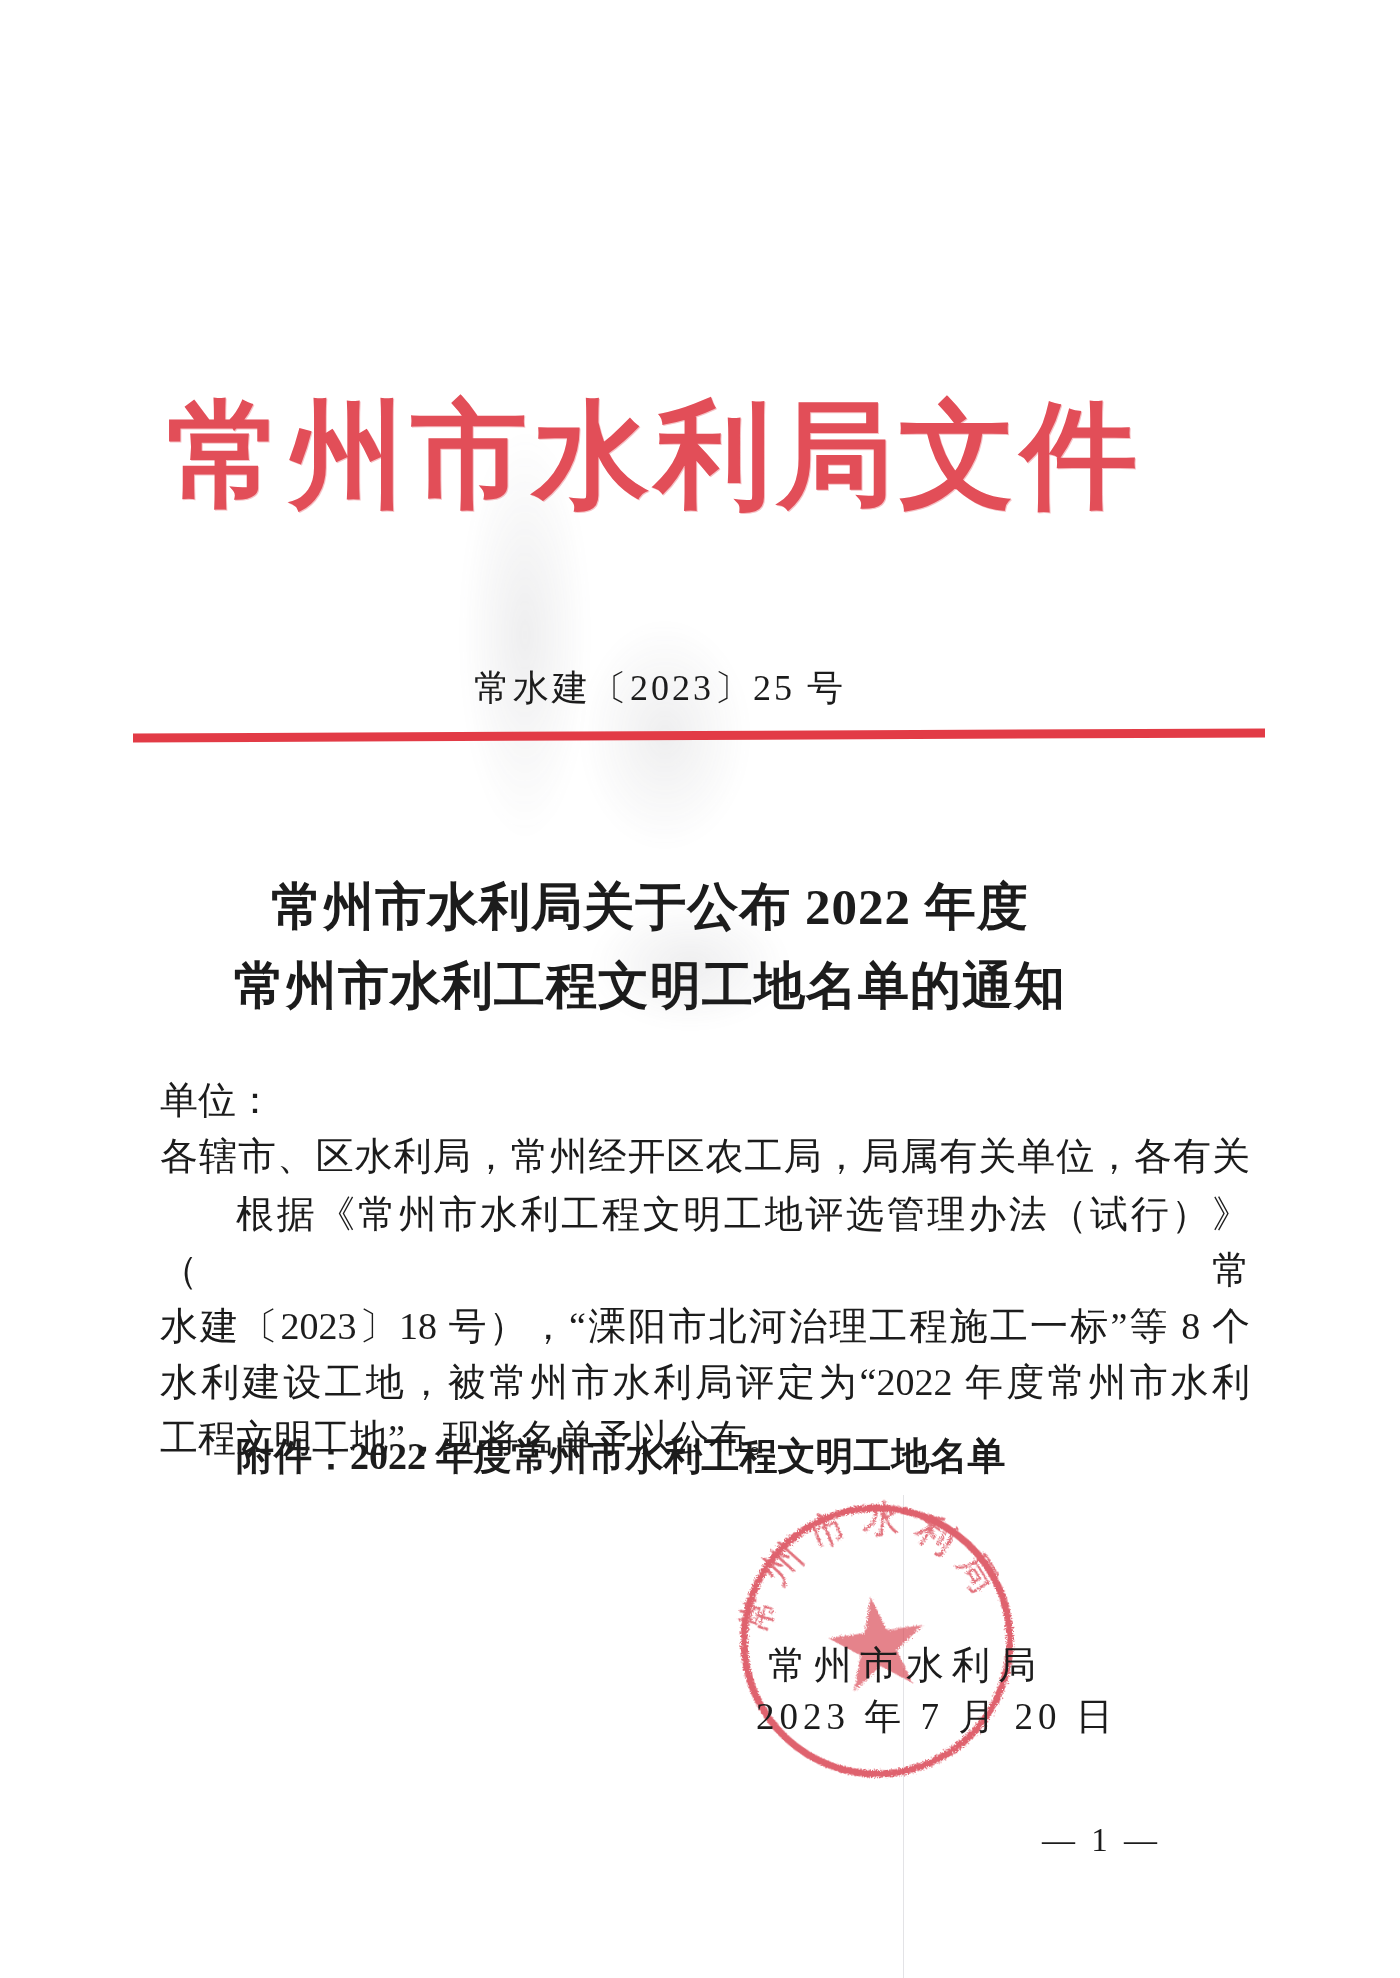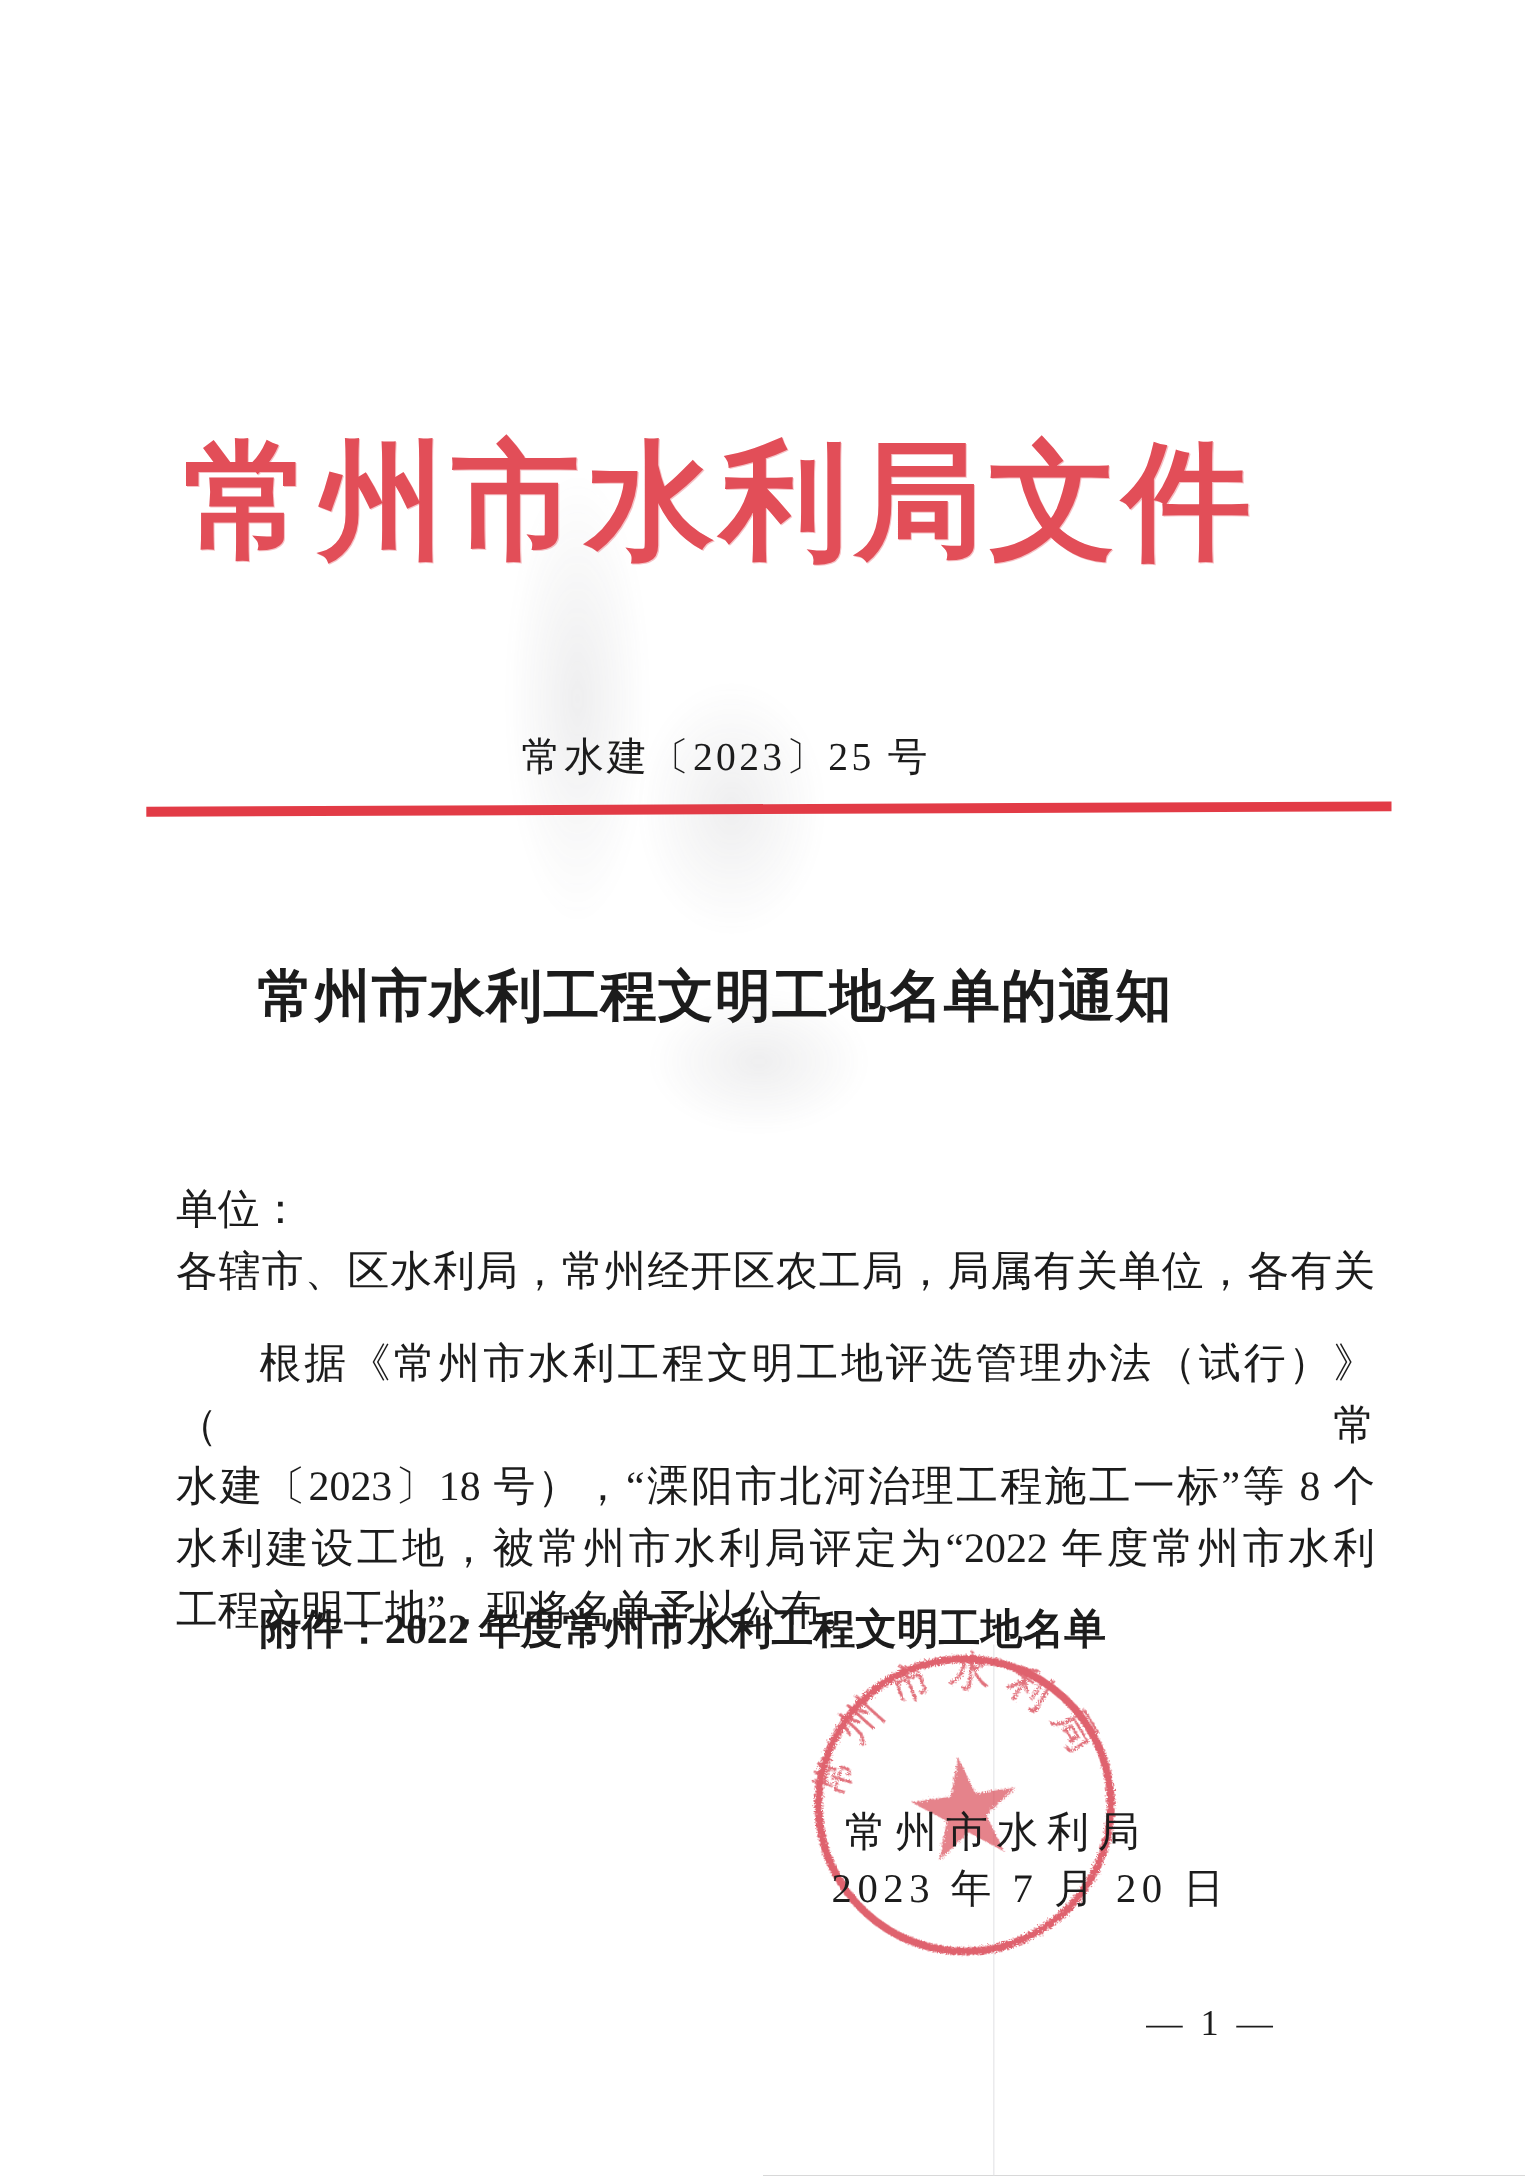--- a/index.html
+++ b/index.html
@@ -53,21 +53,21 @@
     text-align: center;
     font-weight: 700;
     font-size: 51px;
     line-height: 79px;
     letter-spacing: 1px;
   }
   
   .body-block { position: absolute; left: 160px; width: 1090px; font-size: 38px; }
   .line { line-height: 56px; white-space: nowrap; }
   .jl { white-space: normal; text-align: justify; text-align-last: justify; }
-  .indent { text-indent: 76px; margin-top: 26px; }
+  .indent { text-indent: 76px; }
   .salutation-block { top: 1072px; }
   .para-block { top: 1186px; }
   .attachment-block { top: 1428px; font-weight: bold; }
   
   .signature-org {
     position: absolute; top: 1640px; left: 768px;
     font-size: 38px; letter-spacing: 8px; z-index: 3; white-space: nowrap;
   }
   .signature-date {
     position: absolute; top: 1692px; left: 756px;
@@ -110,20 +110,21 @@
   <div class="ghost g2"></div>
   <div class="ghost g3"></div>
 
   <div class="header-title">常州市水利局文件</div>
 
   <div class="doc-number">常水建〔2023〕25 号</div>
 
   <div class="red-rule"></div>
 
   <div class="notice-title">
+    <div class="title-line">常州市水利局关于公布 2022 年度</div>
     <div class="title-line">常州市水利工程文明工地名单的通知</div>
   </div>
 
   <div class="body-block salutation-block" style="top:1072px;">
     <div class="line">单位：</div>
     <div class="line jl">各辖市、区水利局，常州经开区农工局，局属有关单位，各有关</div>
   </div>
 
   <div class="body-block para-block" style="top:1186px;">
     <div class="line jl indent">根据《常州市水利工程文明工地评选管理办法（试行）》（常</div>

